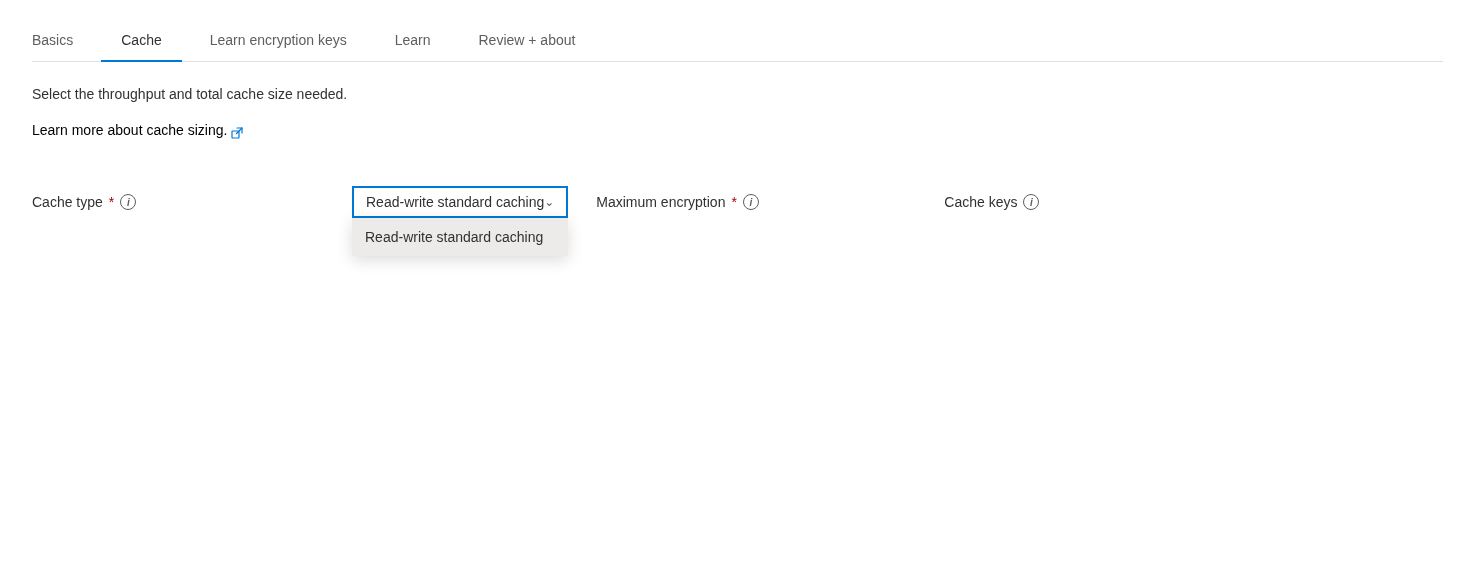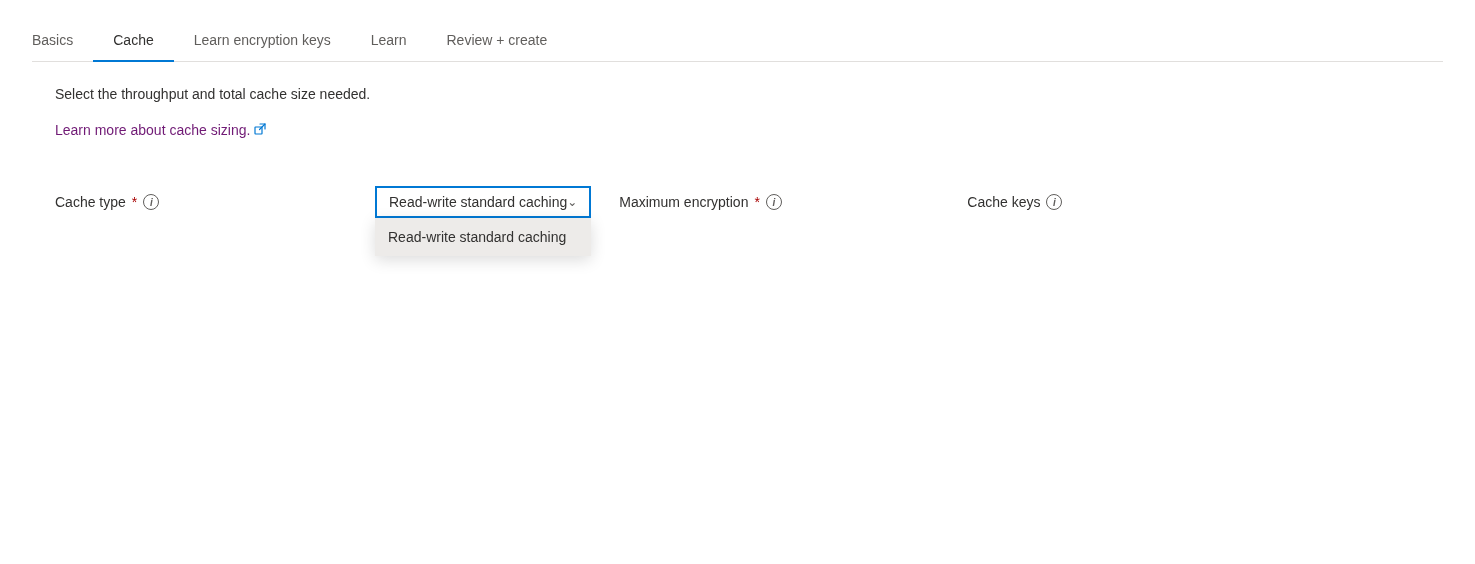--- a/index.html
+++ b/index.html
@@ -21,21 +21,21 @@
       padding: 0 32px;
       max-width: 1475px;
     }
 
     
     .tab-nav {
       display: flex;
       align-items: flex-start;
       border-bottom: 1px solid #e1dfdd;
       padding-top: 20px;
-      gap: 0;
+      gap: 8px;
     }
 
     .tab-item {
       padding: 12px 20px;
       font-size: 14px;
       color: #605e5c;
       cursor: pointer;
       position: relative;
       white-space: nowrap;
       border-bottom: 2px solid transparent;
@@ -48,35 +48,34 @@
       border-bottom: 2px solid #0078d4;
     }
 
     .tab-item:first-child {
       padding-left: 0;
     }
 
     
     .content-area {
       padding: 24px 0;
-      margin-left: 23px;
     }
 
     .description-text {
       font-size: 14px;
       color: #323130;
       margin-bottom: 20px;
     }
 
     .learn-more-link {
-      color: #701a75;
+      color: #000000;
       text-decoration: none;
       font-size: 14px;
       display: inline-flex;
-      align-items: flex-start;
+      align-items: flex-end;
       gap: 4px;
       margin-bottom: 32px;
     }
 
     .external-icon {
       display: inline-block;
       width: 12px;
       height: 12px;
     }
 
@@ -183,21 +182,21 @@
 </head>
 <body>
 
 <div class="page-container">
 
   <nav class="tab-nav">
     <div class="tab-item">Basics</div>
     <div class="tab-item active">Cache</div>
     <div class="tab-item">Learn encryption keys</div>
     <div class="tab-item">Learn</div>
-    <div class="tab-item">Review + create</div>
+    <div class="tab-item">Review + about</div>
   </nav>
 
   <div class="content-area">
 
     <p class="description-text">Select the throughput and total cache size needed.</p>
 
     <a class="learn-more-link">
       <span>Learn more about cache sizing.</span>
       <span class="external-icon">
         <svg width="12" height="12" viewBox="0 0 12 12" fill="none" xmlns="http://www.w3.org/2000/svg">

